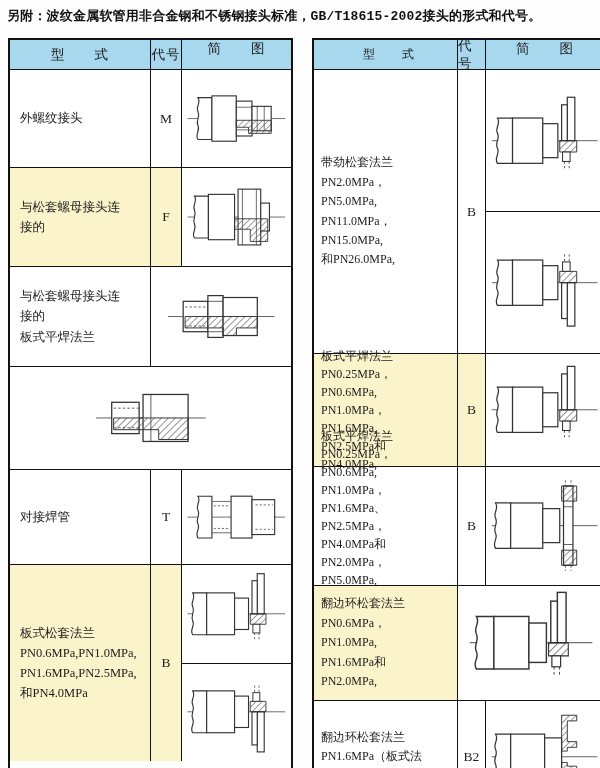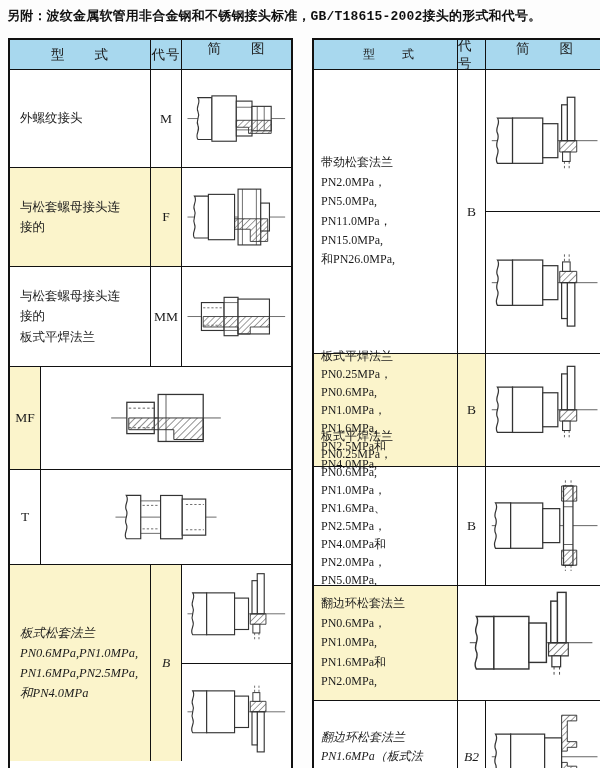--- a/index.html
+++ b/index.html
@@ -7,21 +7,21 @@
        font-family:"Liberation Serif","DejaVu Serif",serif;color:#1b1b1b;}
   .title{position:absolute;left:7px;top:7px;width:586px;
          font-family:Liberation Mono, monospace;
          font-weight:bold;font-size:13px;letter-spacing:.2px;color:#111;}
   .tableWrap{position:absolute;left:8px;top:38px;display:flex;gap:19px;}
   .half{border:2px solid #111;background:#fff;display:flex;flex-direction:column;
         box-sizing:border-box;border-bottom-width:3px;}
   .half.left{width:285px;}
   .half.right{width:294px;}
   .row{display:flex;border-bottom:1px solid #111;box-sizing:border-box;flex:0 0 auto;}
-  .row:last-child{border-bottom:none;font-style:italic;}
+  .row:last-child{border-bottom:none;}
   .cell{box-sizing:border-box;border-right:1px solid #111;display:flex;align-items:center;}
   .cell:last-child{border-right:none;text-align:center;}
   .cell.type{padding:2px 19px 2px 10px;font-size:12.5px;line-height:1.62;white-space:pre-line;}
   .right .cell.type{padding-left:7px;font-size:12px;}
   .cell.type.tight{line-height:1.5;}
   .cell.code{justify-content:center;font-size:13.5px;}
   .left .cell.type{width:141px;}  .left .cell.code{width:31px;}
   .right .cell.type{width:144px;} .right .cell.code{width:28px;}
   .cell.diagram{flex:1;padding:0;display:flex;align-items:stretch;}
   .cell.hdr{justify-content:center;padding:0;font-size:13.5px;background:var(--hdr,#a8d8ee);
@@ -93,53 +93,52 @@
               <rect class="ln" x="88" y="34" width="10" height="32"></rect>
               <path class="hh" d="M58,52 H96 V78 H76 V64 H58 z"></path>
             </svg>
           </div>
         </div>
     </div>
 
     <div class="row" style="height:100px">
       <div class="cell type">与松套螺母接头连接的
 板式平焊法兰</div>
-      <div class="cell code">MM</div>
       <div class="cell diagram">
           <div class="dwrap">
             <svg viewBox="0 0 120 100" preserveAspectRatio="xMidYMid meet">
               <line class="thin" x1="4" y1="50" x2="116" y2="50"></line>
               <rect class="ln" x="20" y="34" width="26" height="32"></rect>
               <path class="dsh" d="M22,40 H46 M22,60 H46"></path>
               <rect class="ln" x="46" y="28" width="16" height="44"></rect>
               <path class="thin" d="M46,34 H62 M46,66 H62"></path>
               <rect class="ln" x="62" y="30" width="36" height="40"></rect>
               <path class="hh" d="M22,50 H98 V62 H76 V70 H62 V62 H22 z"></path>
             </svg>
           </div>
         </div>
     </div>
 
     <div class="row" style="height:103px">
-      <div class="cell code hl">MF</div>
       <div class="cell diagram">
           <div class="dwrap">
             <svg viewBox="0 0 120 100" preserveAspectRatio="xMidYMid meet">
               <line class="thin" x1="4" y1="50" x2="116" y2="50"></line>
               <rect class="ln" x="20" y="34" width="28" height="32"></rect>
               <path class="dsh" d="M22,40 H48 M22,60 H48"></path>
               <rect class="ln" x="52" y="26" width="46" height="48"></rect>
               <path class="thin" d="M60,26 V74"></path>
               <path class="hh" d="M22,50 H98 V72 H68 V62 H22 z"></path>
             </svg>
           </div>
         </div>
     </div>
 
     <div class="row" style="height:95px">
+      <div class="cell type">对接焊管</div>
       <div class="cell code">T</div>
       <div class="cell diagram">
           <div class="dwrap">
             <svg viewBox="0 0 120 100" preserveAspectRatio="xMidYMid meet">
               <line class="thin" x1="4" y1="50" x2="116" y2="50"></line>
               <path class="ln" d="M32,26 H16 c4,6 -3,10 0,16 c3,6 -3,10 0,16 c3,6 -4,10 0,16 H32 z"></path>
               <path class="thin" d="M32,32 H54 M32,68 H54"></path>
               <path class="dsh" d="M34,37 H52 M34,63 H52"></path>
               <rect class="ln" x="54" y="26" width="24" height="48"></rect>
               <rect class="ln" x="78" y="30" width="26" height="40"></rect>

